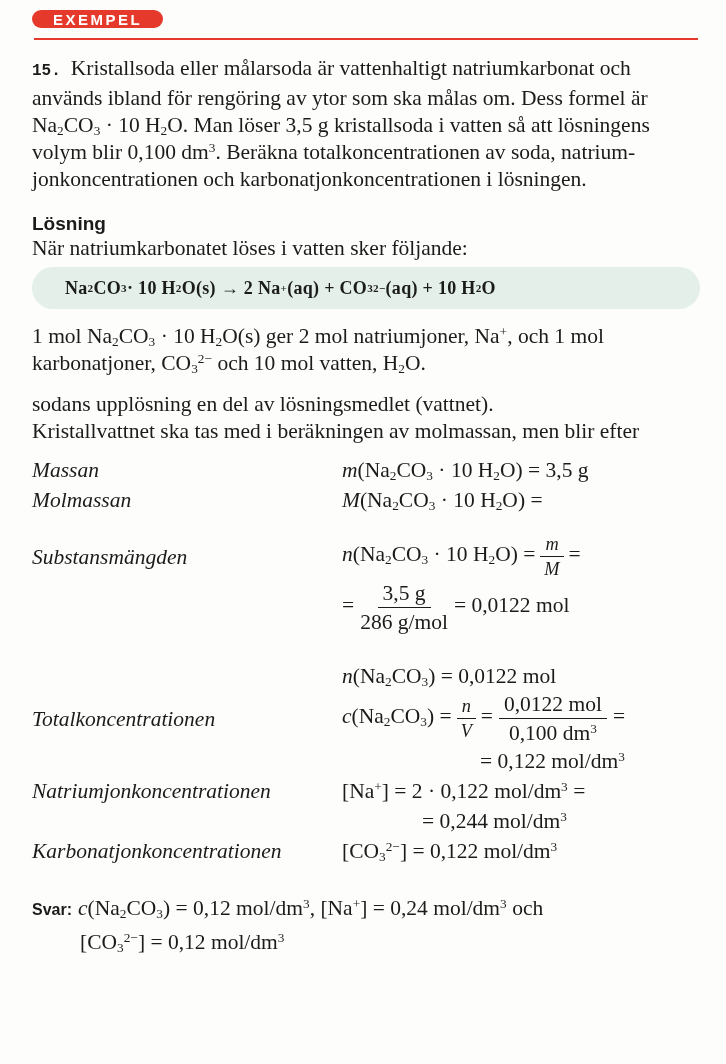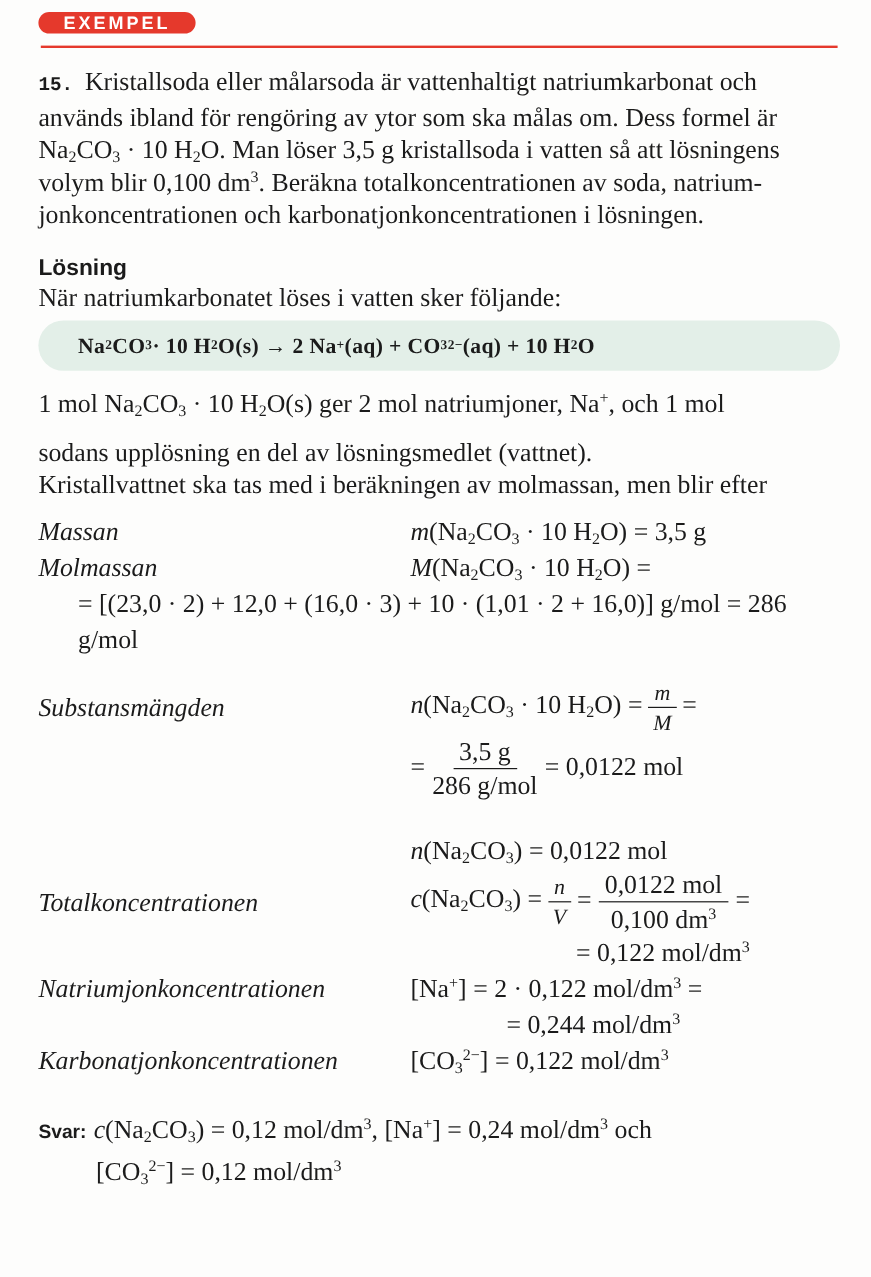--- a/index.html
+++ b/index.html
@@ -78,40 +78,40 @@
   </div>
 
   <div class="heading">Lösning</div>
   <div class="para">När natriumkarbonatet löses i vatten sker följande:</div>
 
   <div class="equation-box">Na<sub>2</sub>CO<sub>3</sub> · 10 H<sub>2</sub>O(s) → 2 Na<sup>+</sup>(aq) + CO<sub>3</sub><sup>2−</sup>(aq) + 10 H<sub>2</sub>O</div>
 
   <div class="spacer-14"></div>
   <div class="para">
     <div>1 mol Na<sub>2</sub>CO<sub>3</sub> · 10 H<sub>2</sub>O(s) ger 2 mol natriumjoner, Na<sup>+</sup>, och 1 mol</div>
+    <div>karbonatjoner, CO<sub>3</sub><sup>2−</sup> och 10 mol vatten, H<sub>2</sub>O.</div>
   </div>
 
   <div class="spacer-14"></div>
   <div class="para">
     <div>sodans upplösning en del av lösningsmedlet (vattnet).</div>
     <div>Kristallvattnet ska tas med i beräkningen av molmassan, men blir efter</div>
   </div>
 
   <div class="spacer-10"></div>
 
   <div class="calc-row">
     <div class="label">Massan</div>
     <div class="expr"><i>m</i>(Na<sub>2</sub>CO<sub>3</sub> · 10 H<sub>2</sub>O) = 3,5 g</div>
   </div>
 
   <div class="calc-row">
     <div class="label">Molmassan</div>
     <div class="expr"><i>M</i>(Na<sub>2</sub>CO<sub>3</sub> · 10 H<sub>2</sub>O) =</div>
   </div>
-  <div class="calc-full">= [(23,0 · 2) + 12,0 + (16,0 · 3) + 10 · (1,01 · 2 + 16,0)] g/mol = 286 g/mol</div>
 
   <div class="spacer-18"></div>
 
   <div class="calc-row">
     <div class="label">Substansmängden</div>
     <div class="expr">
       <span><i>n</i>(Na<sub>2</sub>CO<sub>3</sub> · 10 H<sub>2</sub>O) =</span><span class="frac small">
           <span class="num"><i>m</i></span>
           <span class="den"><i>M</i></span>
         </span><span>=</span>

